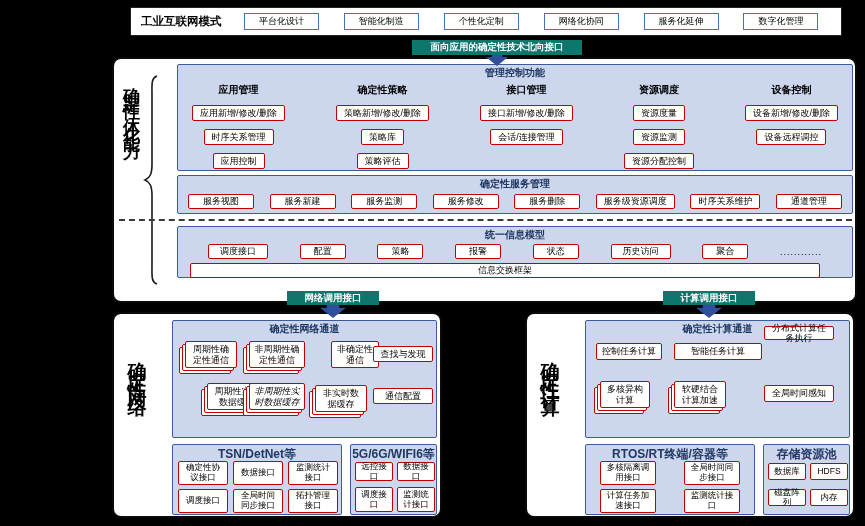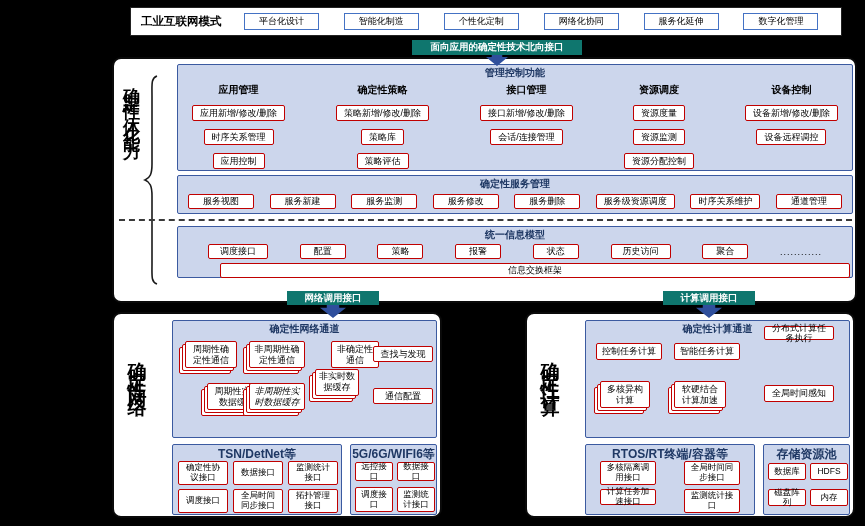--- a/index.html
+++ b/index.html
@@ -135,21 +135,21 @@
       <div class="im-row">
         <div class="rbox nw" style="min-width:60px;">调度接口</div>
         <div class="rbox nw" style="min-width:46px;">配置</div>
         <div class="rbox nw" style="min-width:46px;">策略</div>
         <div class="rbox nw" style="min-width:46px;">报警</div>
         <div class="rbox nw" style="min-width:46px;">状态</div>
         <div class="rbox nw" style="min-width:60px;">历史访问</div>
         <div class="rbox nw" style="min-width:46px;">聚合</div>
         <span class="dots">............</span>
       </div>
-      <div class="rbox abs nw" style="left:42px; top:36px; width:630px; height:15px;">信息交换框架</div>
+      <div class="rbox abs nw" style="left:12px; top:36px; width:630px; height:15px;">信息交换框架</div>
     </div>
   </div>
 
   <div class="redbanner" style="left:287px; top:291px; width:92px; height:14px;">网络调用接口</div>
   <div class="arrow" style="left:320px; top:301px; width:26px; height:17px;"></div>
   <div class="redbanner" style="left:663px; top:291px; width:92px; height:14px;">计算调用接口</div>
   <div class="arrow" style="left:696px; top:301px; width:26px; height:17px;"></div>
 
   <div class="panel" style="left:112px; top:312px; width:330px; height:206px;">
     <div class="vlabel" style="left:10px; top:33px; font-size:19px; letter-spacing:9px;">确定性网络</div>
@@ -173,21 +173,21 @@
       <div class="stack" style="left:12px; top:62px; width:60px; height:27px;margin-left:22px;">
         <div class="layer l2"></div>
         <div class="layer l1"></div>
         <div class="rbox fill">周期性实时数据缓存</div>
       </div>
       <div class="stack" style="left:76px; top:62px; width:56px; height:27px;font-style:italic;">
         <div class="layer l2"></div>
         <div class="layer l1"></div>
         <div class="rbox fill">非周期性实时数据缓存</div>
       </div>
-      <div class="stack" style="left:142px; top:48px; width:44px; height:27px;font-family:Liberation Mono, monospace;">
+      <div class="stack" style="left:142px; top:64px; width:52px; height:27px;">
         <div class="layer l2"></div>
         <div class="layer l1"></div>
         <div class="rbox fill">非实时数据缓存</div>
       </div>
       <div class="rbox abs nw" style="left:200px; top:67px; width:60px; height:16px;">通信配置</div>
     </div>
 
     <div class="bluepanel" style="left:58px; top:130px; width:170px; height:71px;">
       <div class="ptitle sm">TSN/DetNet等</div>
       <div class="rbox sm abs" style="left:5px; top:16px; width:50px; height:24px;">确定性协议接口</div>
@@ -207,41 +207,41 @@
     </div>
   </div>
 
   <div class="panel" style="left:525px; top:312px; width:330px; height:206px;">
     <div class="vlabel" style="left:10px; top:33px; font-size:19px; letter-spacing:9px;">确定性计算</div>
 
     <div class="bluepanel" style="left:58px; top:6px; width:265px; height:118px;">
       <div class="ptitle">确定性计算通道</div>
 
       <div class="rbox abs nw" style="left:10px; top:22px; width:66px; height:17px;">控制任务计算</div>
-      <div class="rbox abs nw" style="left:88px; top:22px; width:66px; height:17px;">智能任务计算</div>
+      <div class="rbox abs nw" style="left:88px; top:22px; width:88px; height:17px;">智能任务计算</div>
       <div class="rbox abs" style="left:178px; top:5px; width:70px; height:14px;">分布式计算任务执行</div>
 
       <div class="stack" style="left:14px; top:60px; width:50px; height:27px;">
         <div class="layer l2"></div>
         <div class="layer l1"></div>
         <div class="rbox fill">多核异构计算</div>
       </div>
       <div class="stack" style="left:88px; top:60px; width:52px; height:27px;">
         <div class="layer l2"></div>
         <div class="layer l1"></div>
         <div class="rbox fill">软硬结合计算加速</div>
       </div>
       <div class="rbox abs nw" style="left:178px; top:64px; width:70px; height:17px;">全局时间感知</div>
     </div>
 
     <div class="bluepanel" style="left:58px; top:130px; width:170px; height:71px;">
       <div class="ptitle sm">RTOS/RT终端/容器等</div>
       <div class="rbox sm abs" style="left:14px; top:16px; width:56px; height:24px;">多核隔离调用接口</div>
       <div class="rbox sm abs" style="left:98px; top:16px; width:56px; height:24px;">全局时间同步接口</div>
-      <div class="rbox sm abs" style="left:14px; top:44px; width:56px; height:16px;">计算任务加速接口</div>
+      <div class="rbox sm abs" style="left:14px; top:44px; width:56px; height:24px;">计算任务加速接口</div>
       <div class="rbox sm abs" style="left:98px; top:44px; width:56px; height:24px;">监测统计接口</div>
     </div>
 
     <div class="bluepanel" style="left:236px; top:130px; width:87px; height:71px;">
       <div class="ptitle sm">存储资源池</div>
       <div class="rbox sm abs" style="left:4px; top:18px; width:38px; height:17px;">数据库</div>
       <div class="rbox sm abs" style="left:46px; top:18px; width:38px; height:17px;">HDFS</div>
       <div class="rbox sm abs" style="left:4px; top:44px; width:38px; height:17px;">磁盘阵列</div>
       <div class="rbox sm abs" style="left:46px; top:44px; width:38px; height:17px;">内存</div>
     </div>

